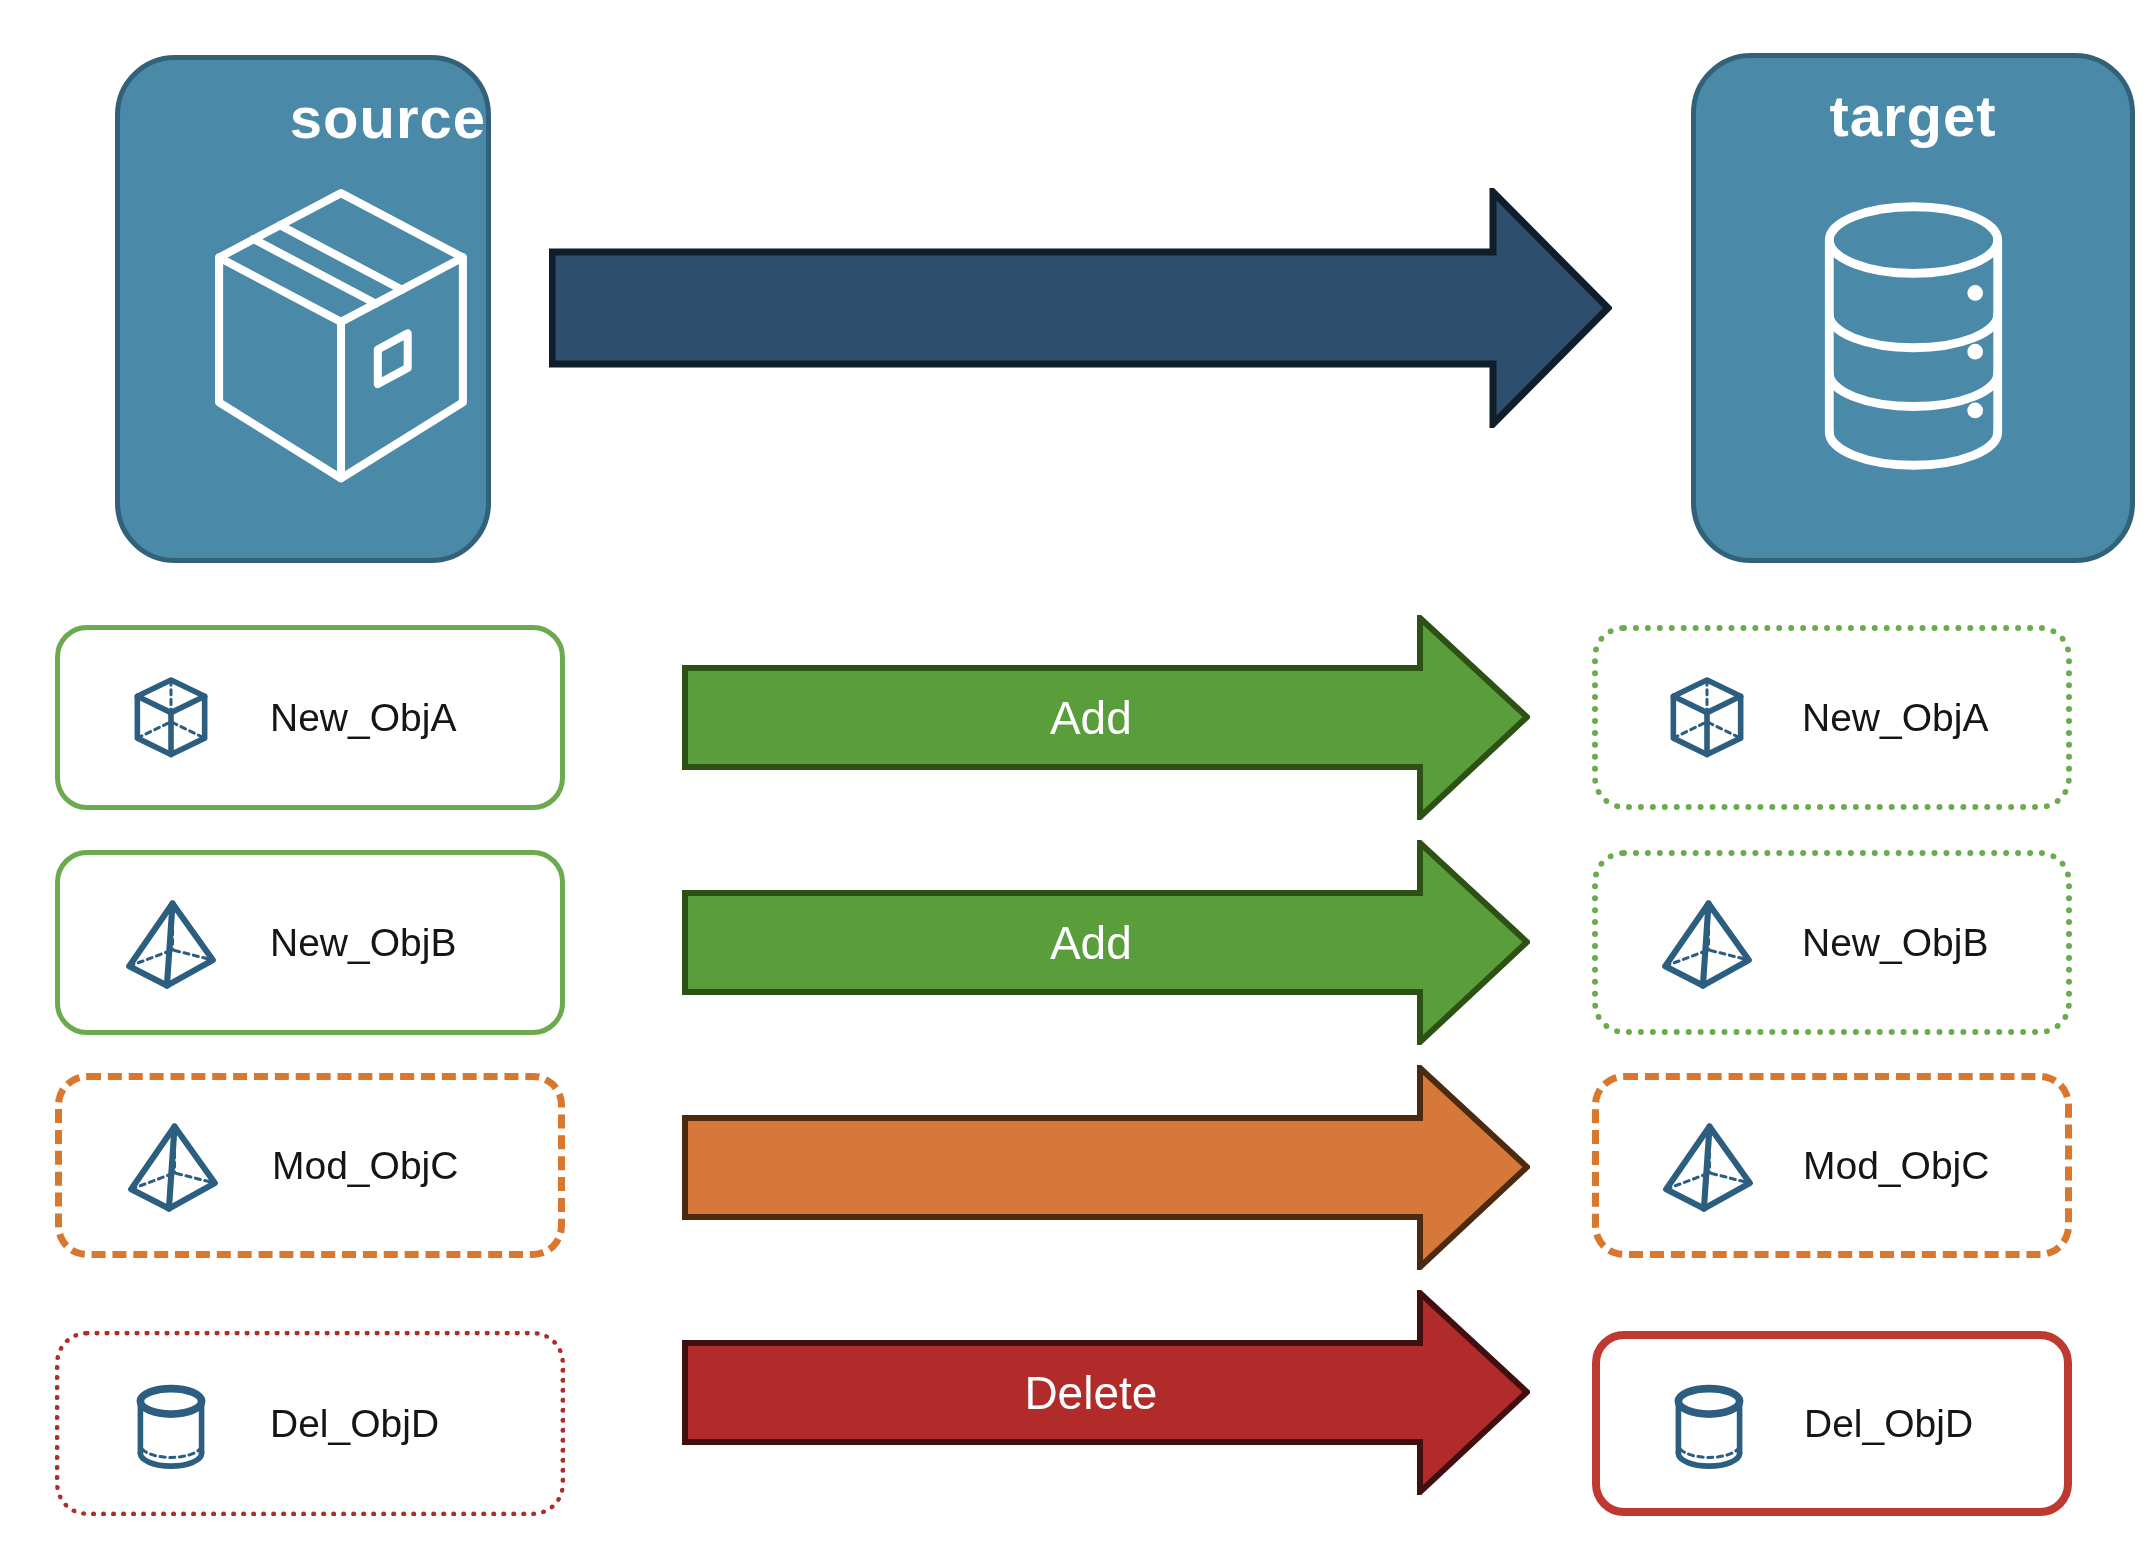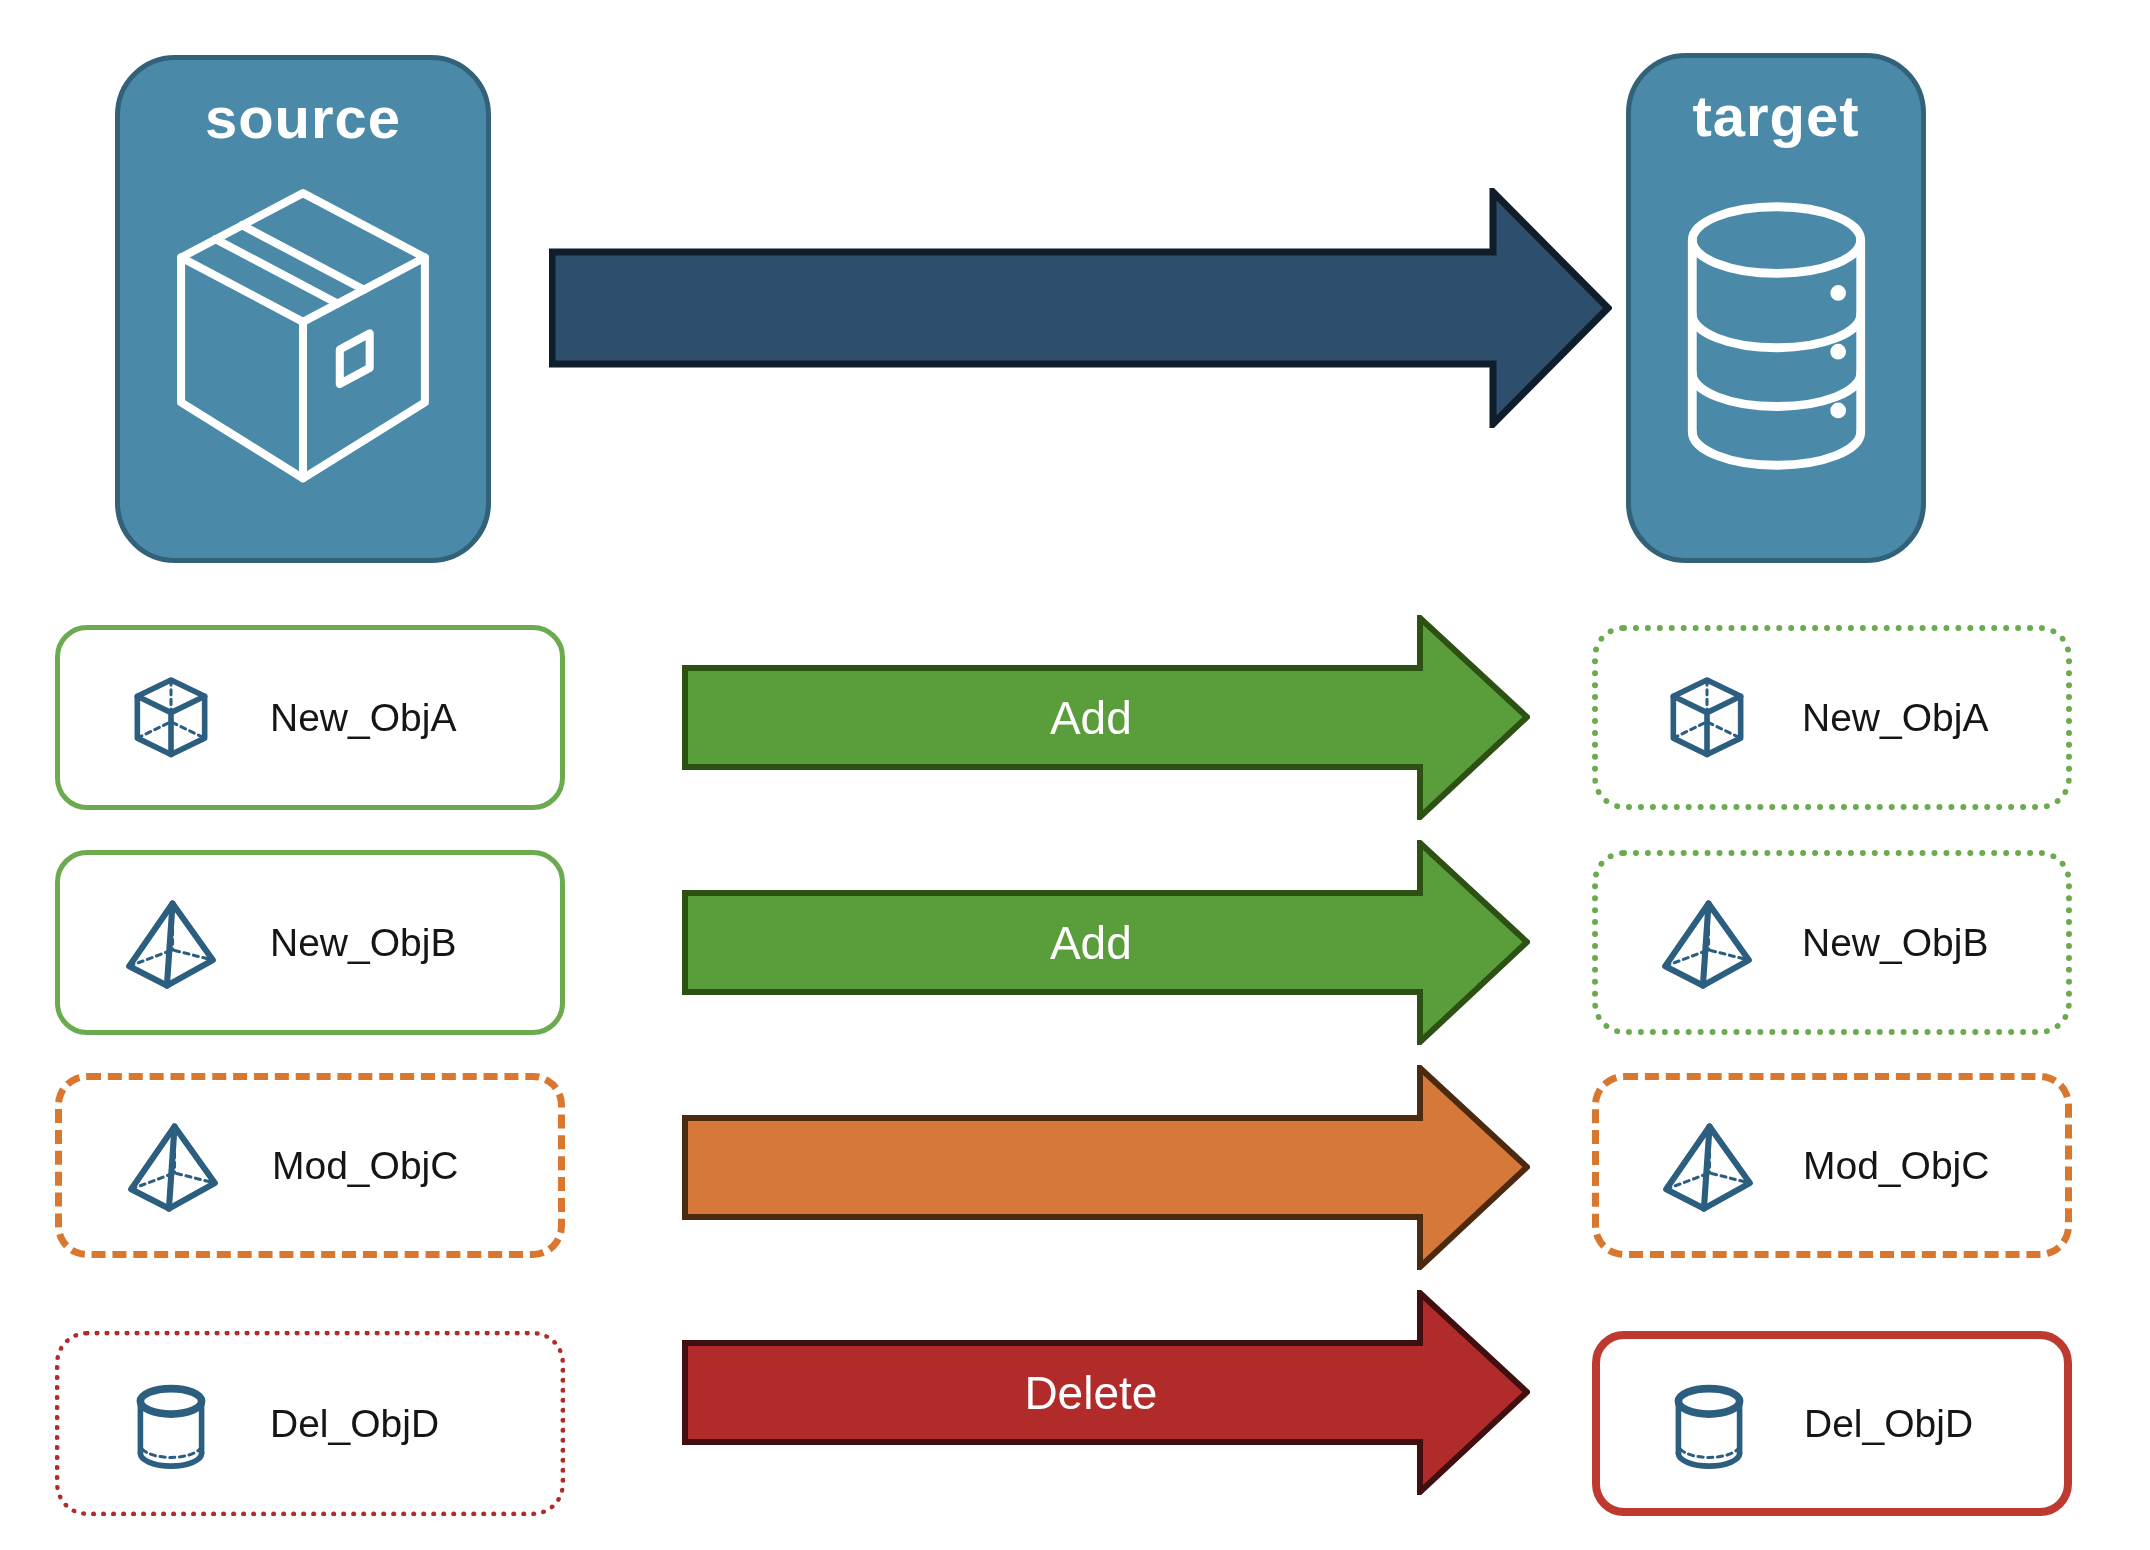--- a/index.html
+++ b/index.html
@@ -7,22 +7,22 @@
     position:relative; width:2150px; height:1550px; background:#ffffff;
     font-family:"Liberation Sans", sans-serif; overflow:hidden;
   }
 
   
   .node {
     position:absolute; background:var(--node-fill); border:5px solid var(--node-border);
     border-radius:60px; box-sizing:border-box;
     display:flex; flex-direction:column; align-items:center;
   }
-  .node-source { left:115px; top:55px;  width:376px; height:508px; }
-  .node-target { left:1626px; top:53px; width:300px; height:510px; }
+  .node-source { left:115px; top:55px;  width:376px; height:508px;align-items:flex-end; }
+  .node-target { left:1691px; top:53px; width:444px; height:510px; }
   .node-label { margin-top:24px; font-size:58px; font-weight:bold; color:#ffffff; letter-spacing:1px; }
   .big-icon { color:#ffffff; }
   .node-source .big-icon { margin-top:26px; }
   .node-target .big-icon { margin-top:40px; }
 
   
   .arrow { position:absolute; }
   .arrow svg.arrow-shape { position:absolute; left:0; top:0; width:100%; height:100%; display:block; }
   .arrow .arrow-label {
     position:absolute; left:0; top:0; height:100%;

